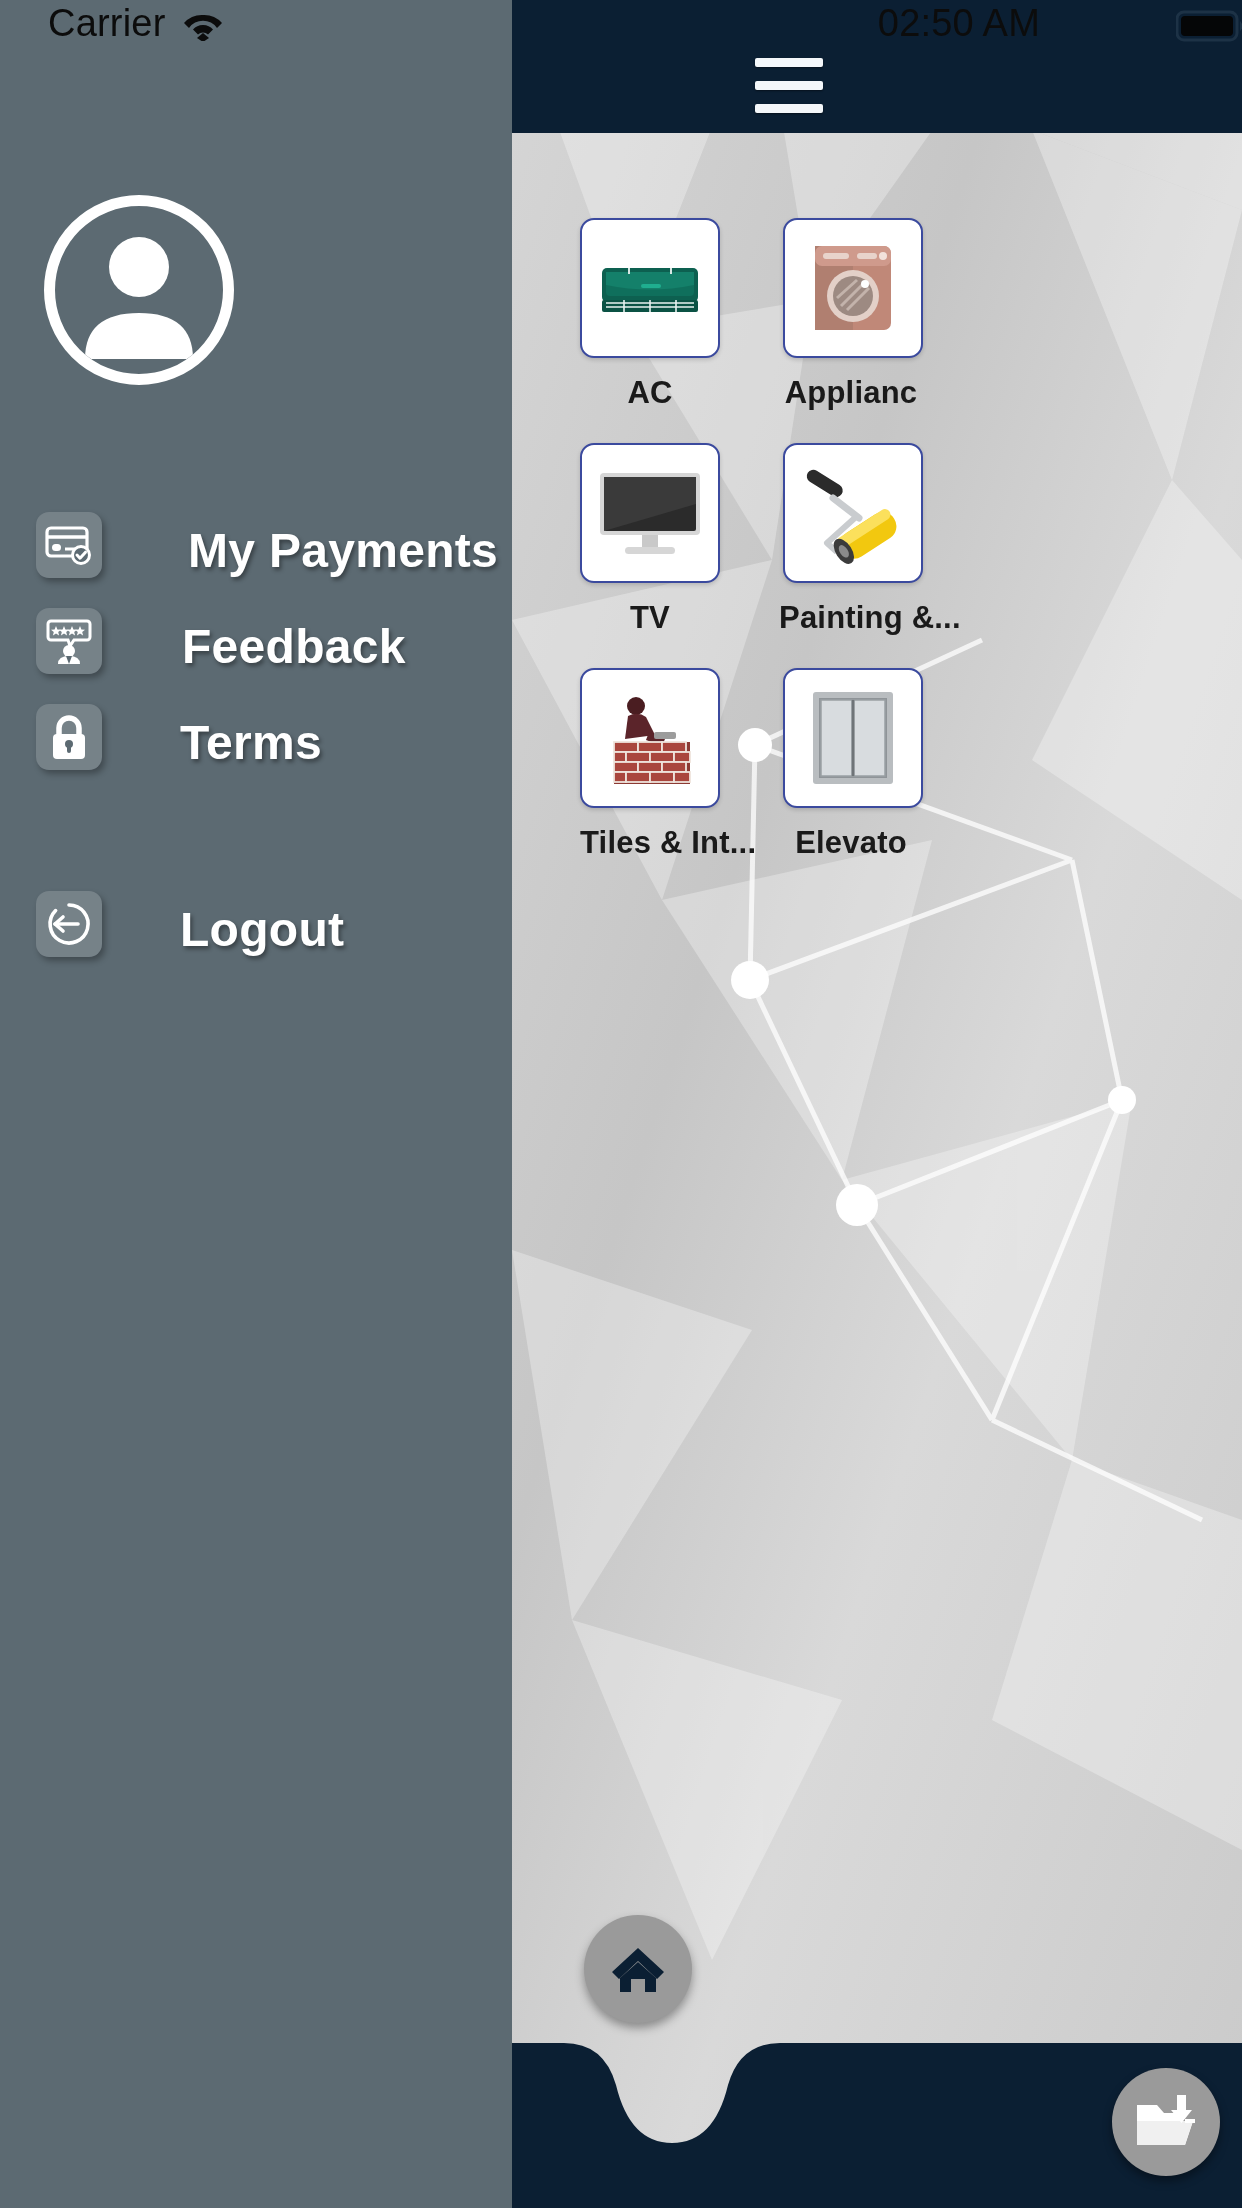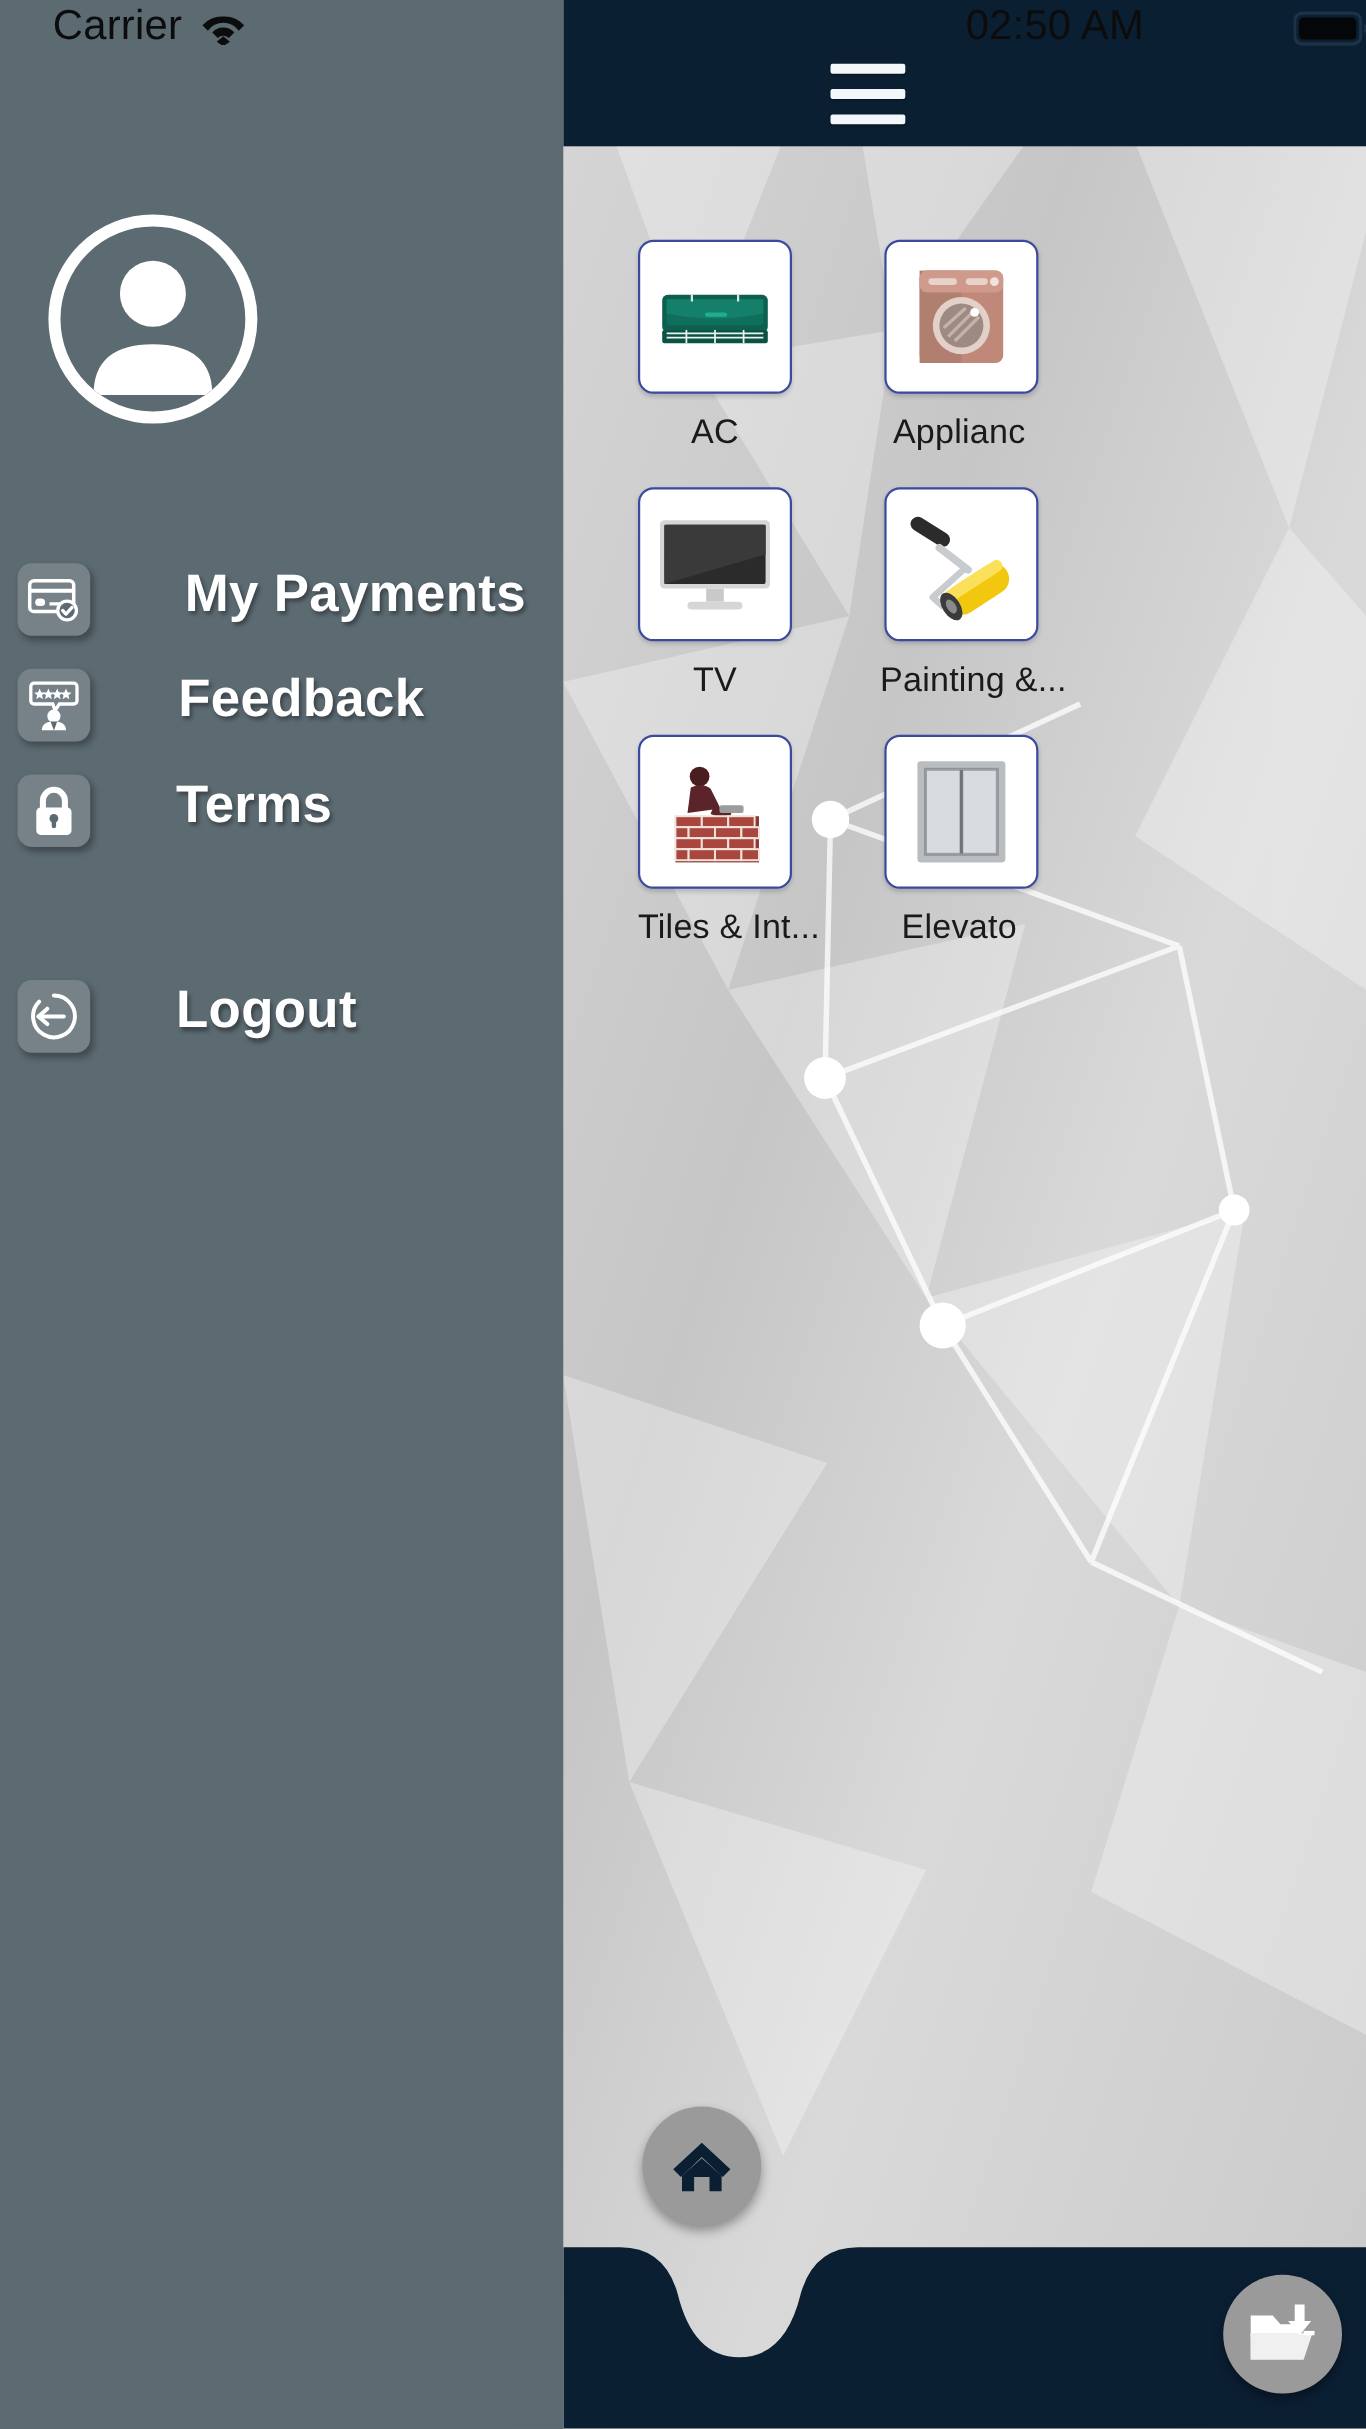--- a/index.html
+++ b/index.html
@@ -35,21 +35,21 @@
     border-radius:2px; margin-bottom:14px;
     box-shadow:0 1px 2px rgba(0,0,0,.45);
   }
   #hamburger span:last-child { margin-bottom:0; }
 
   
   #tile-grid {
     position:absolute; left:0; top:133px; width:730px;
     padding:85px 0 0 68px; z-index:3;
   }
-  .tile-row { display:flex; gap:84px; margin-bottom:32px; }
+  .tile-row { display:flex; gap:63px; margin-bottom:32px;font-weight:bold; }
   .tile { width:140px; }
   .tile-card {
     width:140px; height:140px; background:#fff;
     border:2px solid #3b4a9e; border-radius:14px;
     display:flex; align-items:center; justify-content:center;
     box-shadow:0 2px 4px rgba(0,0,0,.16);
     cursor:pointer; overflow:hidden;
   }
   .tile-card svg { display:block; }
   .tile-label {
@@ -110,22 +110,22 @@
     display:flex; align-items:center; justify-content:center;
     overflow:hidden;
   }
   #user-id {
     position:absolute; left:38px; top:578px;
     font-size:41px; color:#ffffff; letter-spacing:.5px;
     text-shadow:2px 2px 3px rgba(0,0,0,.45);
     white-space:nowrap;
   }
   .menu-item {
-    position:absolute; left:16px;
-    display:flex; align-items:flex-start; cursor:pointer;
+    position:absolute; left:36px;
+    display:flex; align-items:flex-end; cursor:pointer;
   }
   .menu-icon {
     width:66px; height:66px; border-radius:13px;
     background:rgba(255,255,255,.16);
     display:flex; align-items:center; justify-content:center;
     box-shadow:3px 4px 6px rgba(0,0,0,.3);
     flex:0 0 auto;
   }
   .menu-label {
     font-size:48px; font-weight:bold; color:#ffffff;

